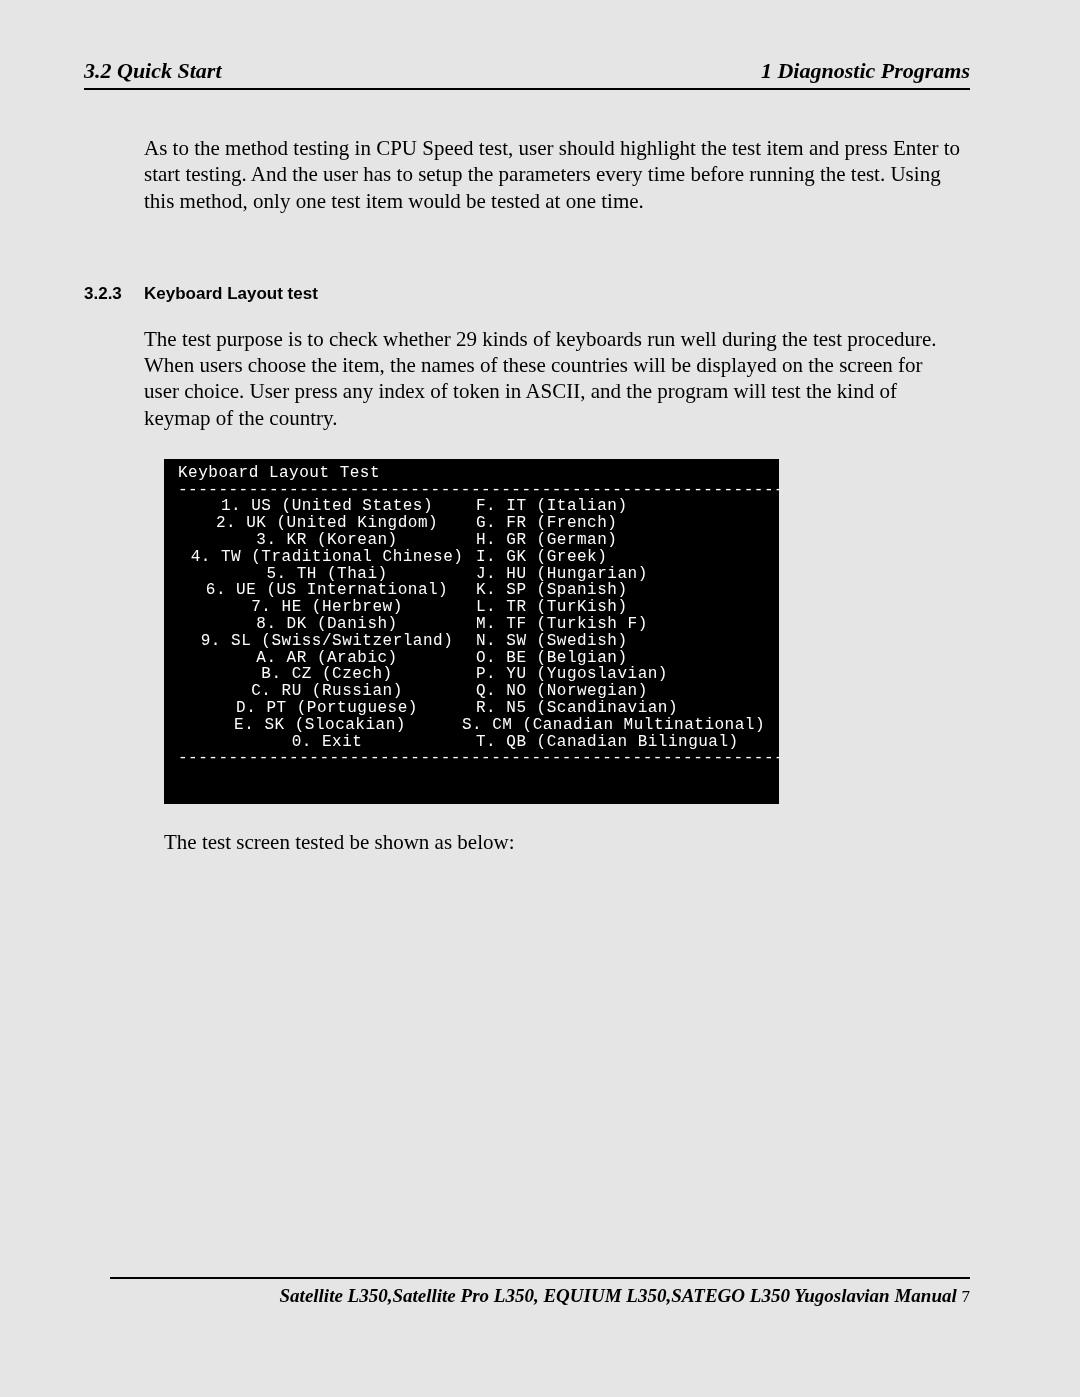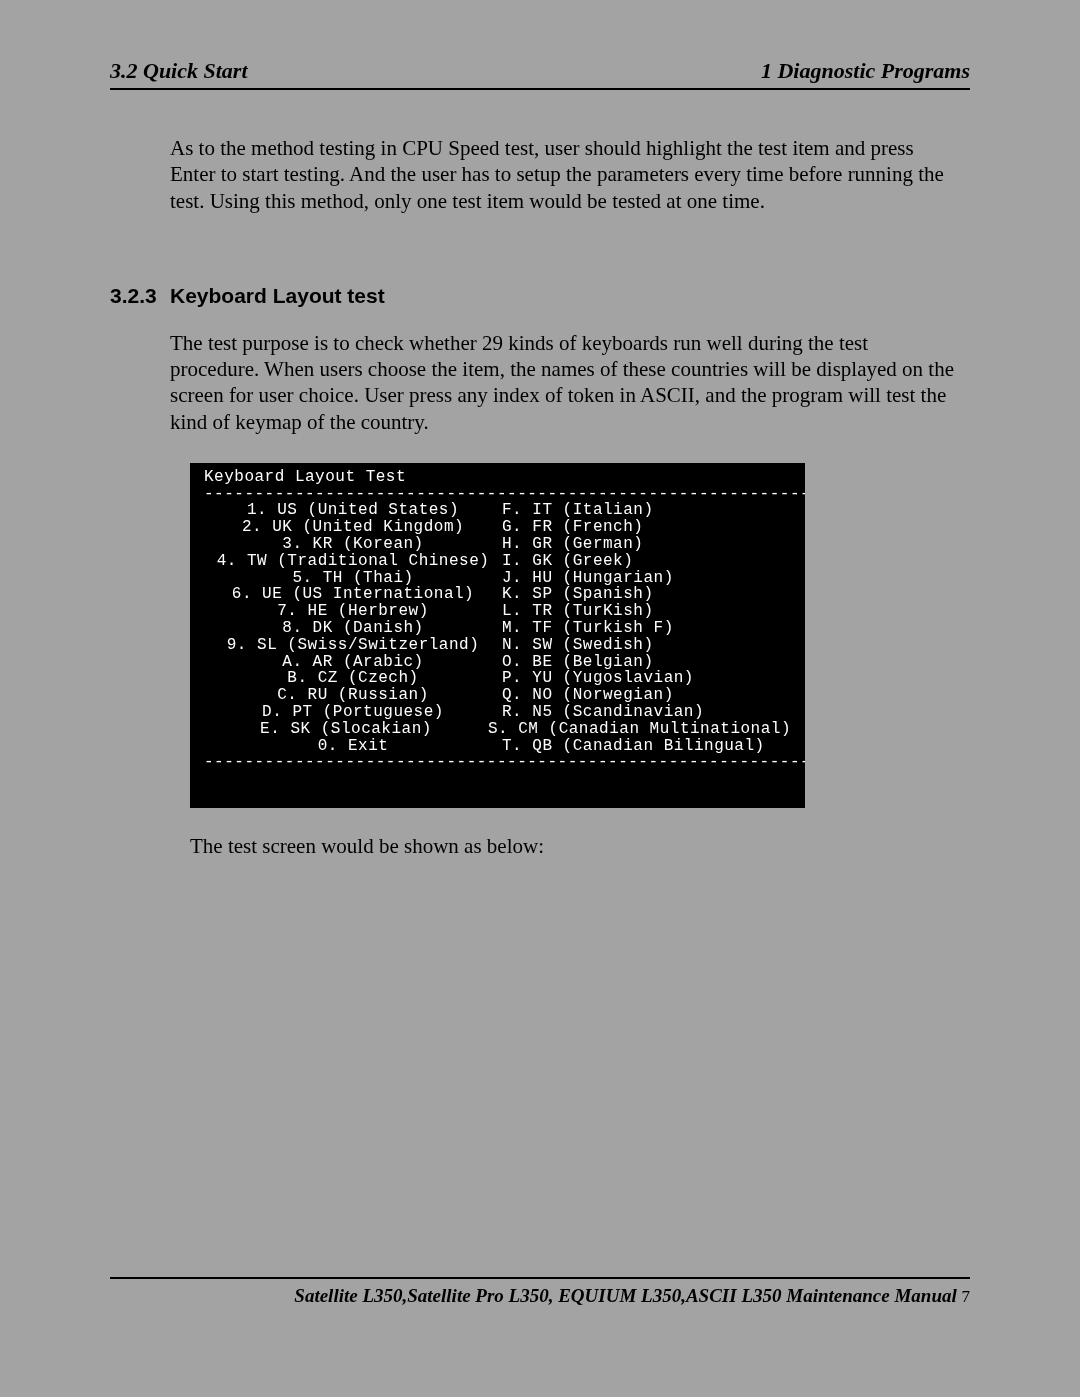--- a/index.html
+++ b/index.html
@@ -8,22 +8,22 @@
     padding: 0;
     background: #fff;
     font-family: "Times New Roman", Times, serif;
     color: #000;
   }
   .page {
     width: 1080px;
     height: 1397px;
     position: relative;
     box-sizing: border-box;
-    padding: 58px 110px 60px 110px;
-    background: #a3a3a3;
+    padding: 58px 110px 60px 84px;
+    background: #e5e5e5;
   }
   .header-line {
     display: flex;
     justify-content: space-between;
     font-style: italic;
     font-weight: bold;
     font-size: 22px;
     padding-bottom: 4px;
   }
   .header-rule {
@@ -37,21 +37,21 @@
   }
   .para {
     font-size: 21px;
     line-height: 1.25;
     margin-bottom: 28px;
   }
   .para strong { font-weight: normal; font-style: normal; }
   .section-heading {
     font-family: Arial, Helvetica, sans-serif;
     font-weight: bold;
-    font-size: 21px;
+    font-size: 17px;
     margin-top: 70px;
     margin-bottom: 22px;
   }
   .section-heading .num { display:inline-block; width: 60px; }
   .term {
     background: #000;
     color: #fff;
     font-family: "Lucida Console", "Courier New", monospace;
     font-size: 16px;
     letter-spacing: 0.5px;
@@ -117,24 +117,24 @@
 
   <div class="body-indent">
 
     <p class="para">The test purpose is to check whether 29 kinds of keyboards run well during the test procedure. When users choose the item, the names of these countries will be displayed on the screen for user choice. User press any index of token in ASCII, and the program will test the kind of keymap of the country.</p>
 
     <div class="term" id="terminal">Keyboard Layout Test
 -----------------------------------------------------------------------------
 <div class="row"><span class="c1">1. US (United States)</span><span class="c2">F. IT (Italian)</span></div><div class="row"><span class="c1">2. UK (United Kingdom)</span><span class="c2">G. FR (French)</span></div><div class="row"><span class="c1">3. KR (Korean)</span><span class="c2">H. GR (German)</span></div><div class="row"><span class="c1">4. TW (Traditional Chinese)</span><span class="c2">I. GK (Greek)</span></div><div class="row"><span class="c1">5. TH (Thai)</span><span class="c2">J. HU (Hungarian)</span></div><div class="row"><span class="c1">6. UE (US International)</span><span class="c2">K. SP (Spanish)</span></div><div class="row"><span class="c1">7. HE (Herbrew)</span><span class="c2">L. TR (TurKish)</span></div><div class="row"><span class="c1">8. DK (Danish)</span><span class="c2">M. TF (Turkish F)</span></div><div class="row"><span class="c1">9. SL (Swiss/Switzerland)</span><span class="c2">N. SW (Swedish)</span></div><div class="row"><span class="c1">A. AR (Arabic)</span><span class="c2">O. BE (Belgian)</span></div><div class="row"><span class="c1">B. CZ (Czech)</span><span class="c2">P. YU (Yugoslavian)</span></div><div class="row"><span class="c1">C. RU (Russian)</span><span class="c2">Q. NO (Norwegian)</span></div><div class="row"><span class="c1">D. PT (Portuguese)</span><span class="c2">R. N5 (Scandinavian)</span></div><div class="row"><span class="c1">E. SK (Slocakian)</span><span class="c2">S. CM (Canadian Multinational)</span></div><div class="row"><span class="c1">0. Exit</span><span class="c2">T. QB (Canadian Bilingual)</span></div>-----------------------------------------------------------------------------
 </div>
 
-    <p class="follow">The test screen would be shown as below:</p>
+    <p class="follow">The test screen tested be shown as below:</p>
 
   </div>
 
   <div class="footer-rule-outer">
     <hr class="footer-rule">
     <div class="footer-text">
-      <span>Satellite L350,Satellite Pro L350, EQUIUM L350,ASCII L350 Maintenance Manual</span> <span class="pnum">7</span>
+      <span>Satellite L350,Satellite Pro L350, EQUIUM L350,SATEGO L350 Yugoslavian Manual</span> <span class="pnum">7</span>
     </div>
   </div>
 
 </div>
 
 </body></html>

